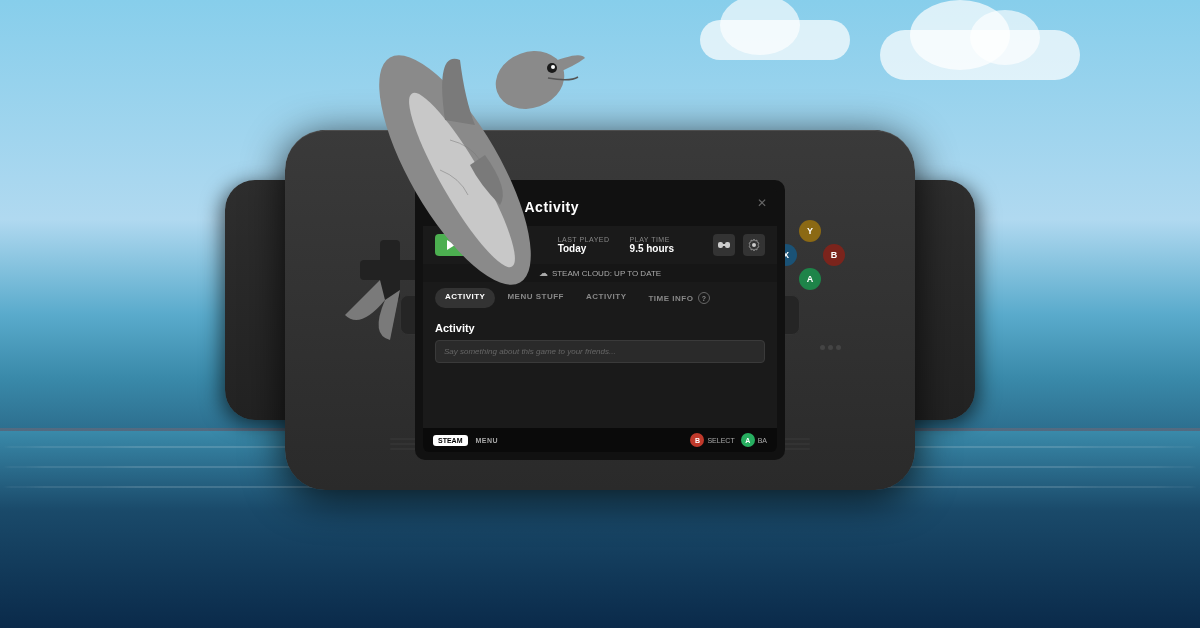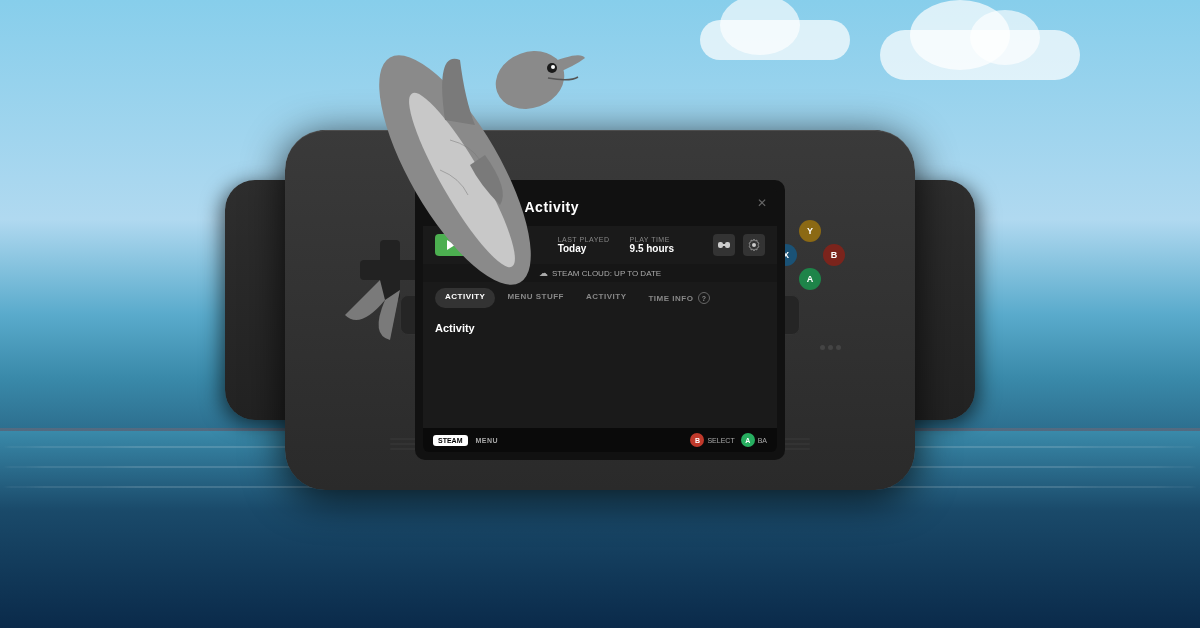--- a/index.html
+++ b/index.html
@@ -766,20 +766,21 @@
             <div class="tab">MENU STUFF</div>
             <div class="tab">ACTIVITY</div>
             <div class="tab">
               <span>TIME INFO</span>
               <span class="tab-question">?</span>
             </div>
           </div>
 
           <div class="activity-section">
             <div class="activity-title">Activity</div>
+            <div class="activity-input">Say something about this game to your friends...</div>
           </div>
 
           <div class="screen-bottom-bar">
             <div class="steam-badge">STEAM</div>
             <span class="bottom-menu-text">MENU</span>
             <div class="bottom-right-btns">
               <div class="btn-badge">
                 <div class="btn-circle b-btn">B</div>
                 <span>SELECT</span>
               </div>

